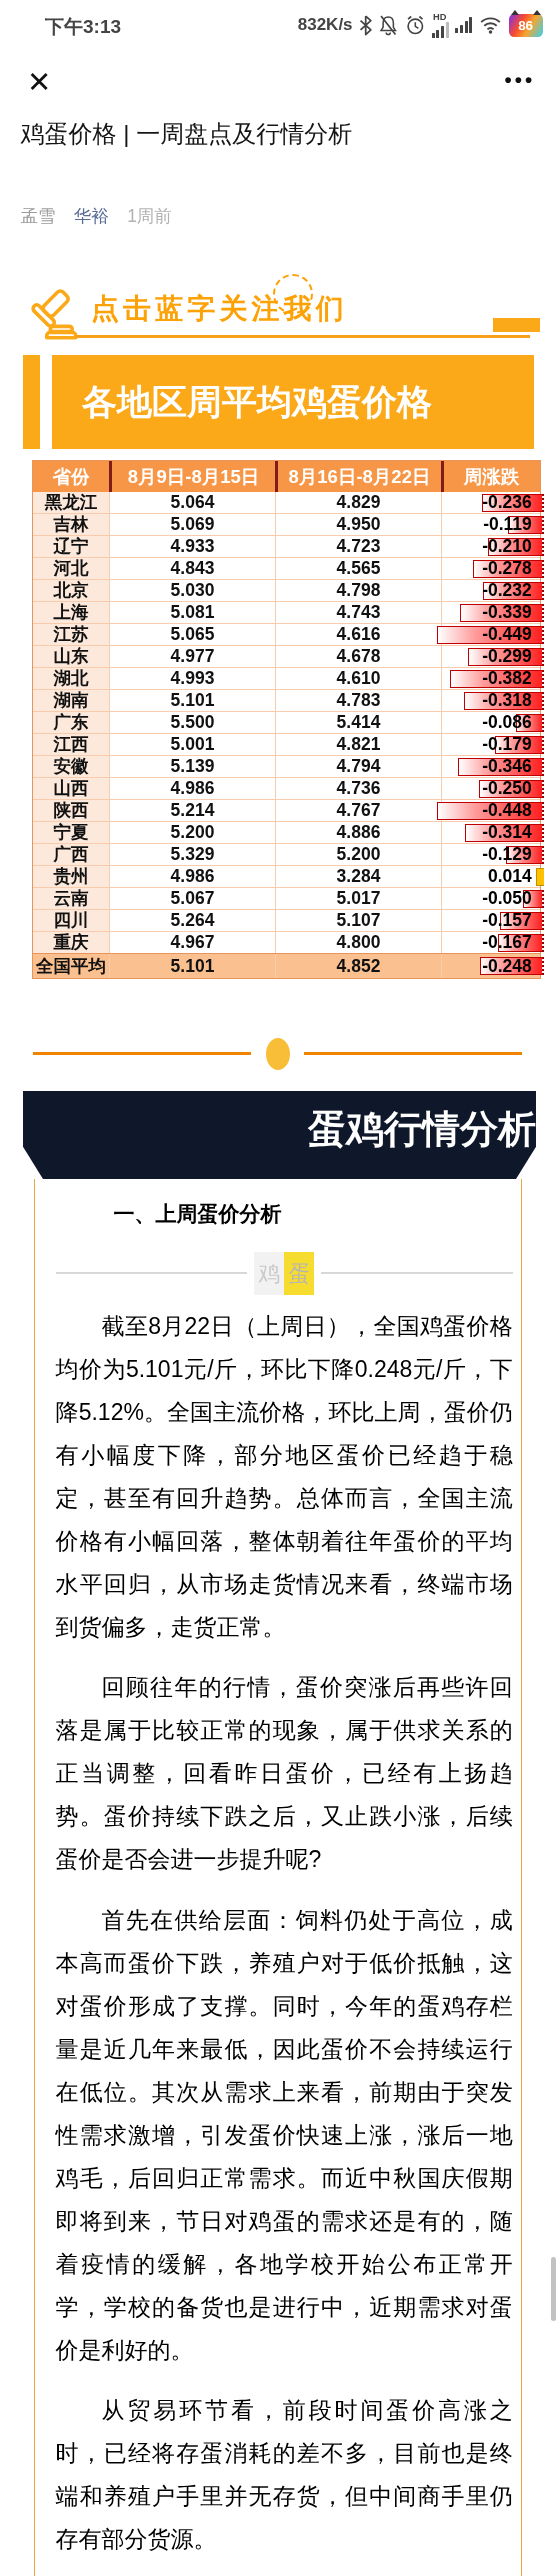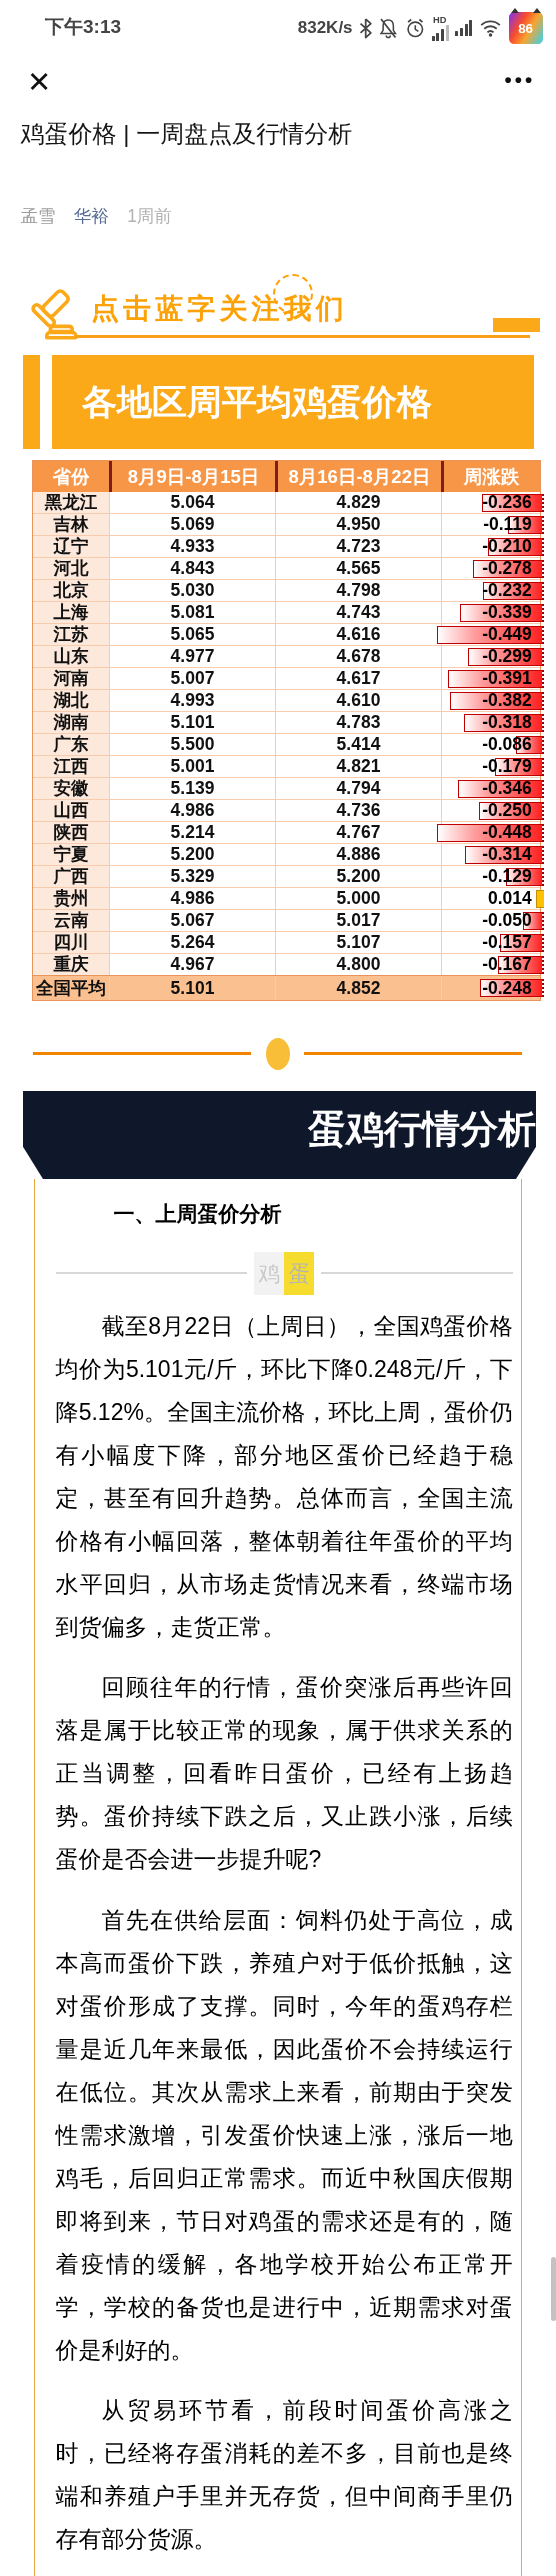--- a/index.html
+++ b/index.html
@@ -9,21 +9,21 @@
 
   
   #statusbar { position:absolute; top:7.2px; left:0; width:556px; height:36px; color:#333; }
   .sb-time { position:absolute; left:45px; top:7.2px; font-size:19px; font-weight:700; color:#444; }
   .sb-right { position:absolute; right:13.4px; top:5.2px; display:flex; align-items:center; gap:6.7px; }
   .sb-speed { font-size:17px; font-weight:700; color:#444; }
   .sb-ico { display:inline-flex; align-items:center; }
   .bars { display:inline-flex; align-items:flex-end; gap:1.5px; }
   .bars i { display:block; width:3.1px; background:#444; border-radius:0.5px; }
   .hd-label { font-size:9.3px; font-weight:700; color:#444; margin-right:1px; }
-  .battery { position:relative; width:34px; height:32px; border-radius:5.2px;
+  .battery { position:relative; width:34px; height:23px; border-radius:5.2px;
              background:linear-gradient(120deg,#7b2ff7 0%,#f74b2f 35%,#f7a52f 60%,#2fd3f7 100%);
              display:flex; align-items:center; justify-content:center; }
   .battery span { color:#fff; font-size:13.4px; font-weight:700; }
   .battery::before,.battery::after { content:""; position:absolute; top:-4.1px; width:0; height:0;
              border-left:4.1px solid transparent; border-right:4.1px solid transparent; border-bottom:5.2px solid #333; }
   .battery::before { left:2.1px; } .battery::after { right:2.1px; }
 
   
   #navbar { position:absolute; top:66px; left:0; width:556px; height:41px; }
   .nav-close { position:absolute; left:27px; top:2.1px; font-size:29px; font-weight:300; color:#111; line-height:1; }
@@ -268,29 +268,20 @@
         <div class="trow">
           <div class="tcell c0">山东</div>
           <div class="tcell c1">4.977</div>
           <div class="tcell c2">4.678</div>
           <div class="tcell c3">
             <span class="chg-bar" style="width: 76px;"></span>
             <span class="chg-num">-0.299</span>
           </div>
         </div>
         <div class="trow">
-          <div class="tcell c0">河南</div>
-          <div class="tcell c1">5.007</div>
-          <div class="tcell c2">4.617</div>
-          <div class="tcell c3">
-            <span class="chg-bar" style="width: 96px;"></span>
-            <span class="chg-num">-0.391</span>
-          </div>
-        </div>
-        <div class="trow">
           <div class="tcell c0">湖北</div>
           <div class="tcell c1">4.993</div>
           <div class="tcell c2">4.610</div>
           <div class="tcell c3">
             <span class="chg-bar" style="width: 94px;"></span>
             <span class="chg-num">-0.382</span>
           </div>
         </div>
         <div class="trow">
           <div class="tcell c0">湖南</div>
@@ -360,21 +351,21 @@
           <div class="tcell c1">5.329</div>
           <div class="tcell c2">5.200</div>
           <div class="tcell c3">
             <span class="chg-bar" style="width: 38px;"></span>
             <span class="chg-num">-0.129</span>
           </div>
         </div>
         <div class="trow">
           <div class="tcell c0">贵州</div>
           <div class="tcell c1">4.986</div>
-          <div class="tcell c2">5.000</div>
+          <div class="tcell c2">3.284</div>
           <div class="tcell c3">
             <span class="chg-bar pos" style="width: 7.2px;"></span>
             <span class="chg-num">0.014</span>
           </div>
         </div>
         <div class="trow">
           <div class="tcell c0">云南</div>
           <div class="tcell c1">5.067</div>
           <div class="tcell c2">5.017</div>
           <div class="tcell c3">

